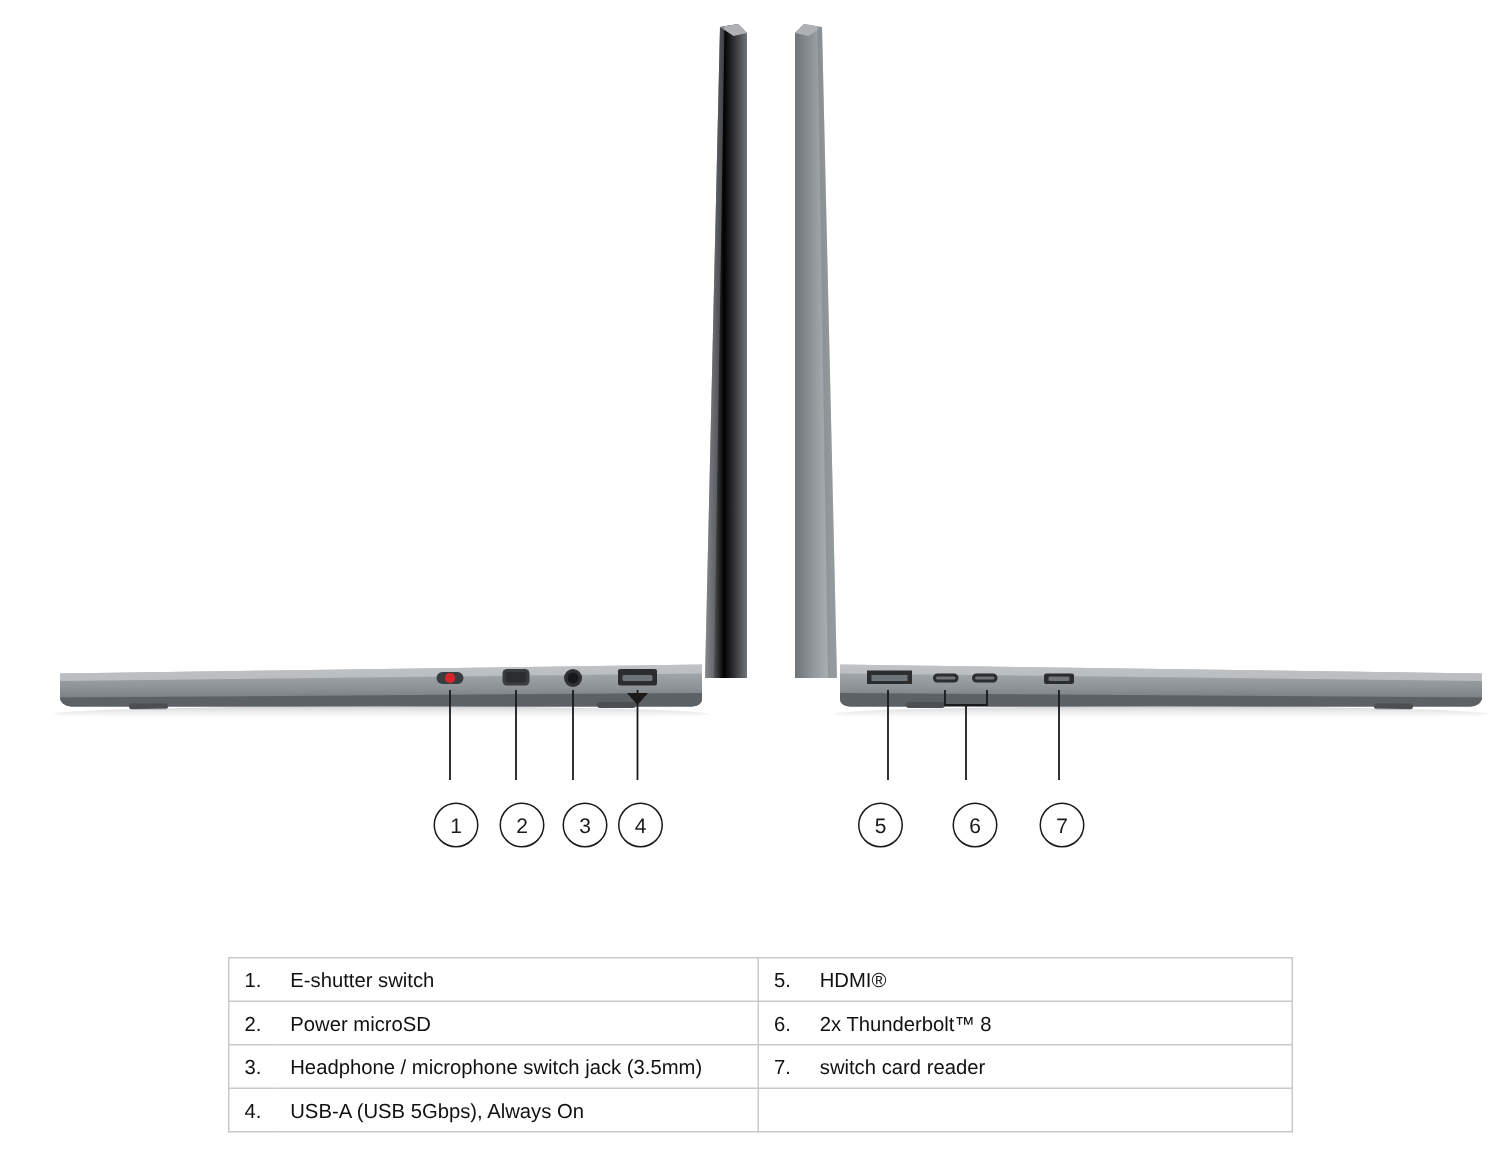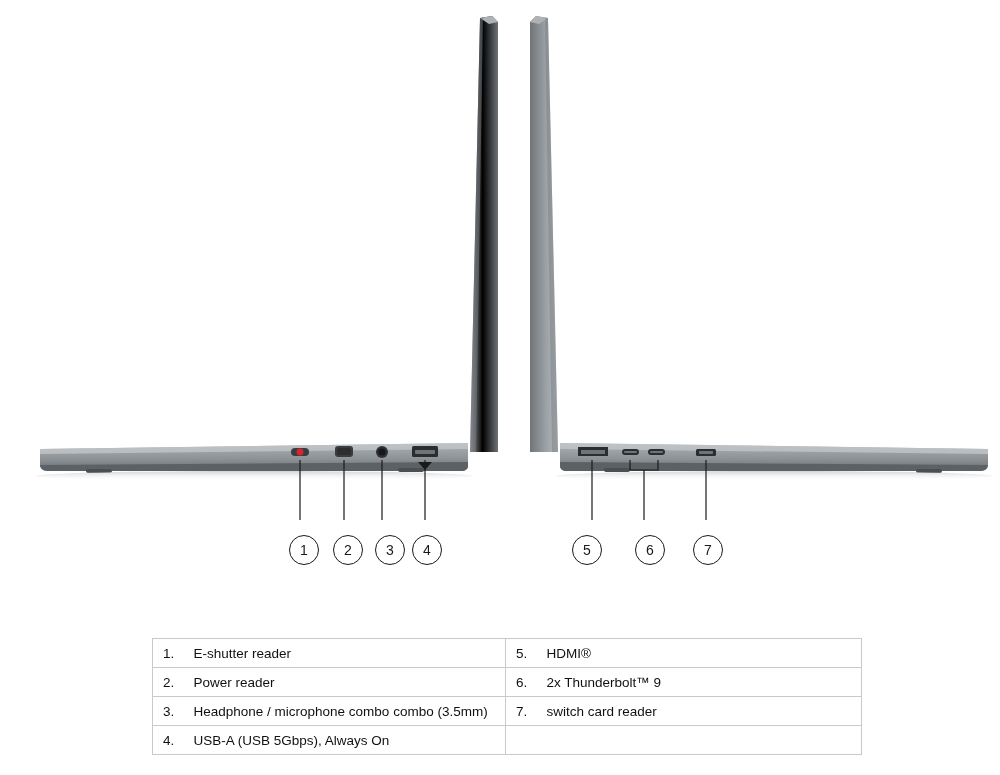--- a/index.html
+++ b/index.html
@@ -227,33 +227,33 @@
   <table id="legend">
     <colgroup>
       <col class="c-num">
         <col class="c-txt1">
         <col class="c-num2">
         <col class="c-txt2">
     </colgroup>
     <tbody>
       <tr>
         <td class="num">1.</td>
-        <td class="txt">E-shutter reader</td>
+        <td class="txt">E-shutter switch</td>
         <td class="num">5.</td>
         <td class="txt">HDMI®</td>
       </tr>
       <tr>
         <td class="num">2.</td>
-        <td class="txt">Power reader</td>
+        <td class="txt">Power microSD</td>
         <td class="num">6.</td>
-        <td class="txt">2x Thunderbolt™ 9</td>
+        <td class="txt">2x Thunderbolt™ 8</td>
       </tr>
       <tr>
         <td class="num">3.</td>
-        <td class="txt">Headphone / microphone combo combo (3.5mm)</td>
+        <td class="txt">Headphone / microphone switch jack (3.5mm)</td>
         <td class="num">7.</td>
         <td class="txt">switch card reader</td>
       </tr>
       <tr>
         <td class="num">4.</td>
         <td class="txt">USB-A (USB 5Gbps), Always On</td>
         <td class="num empty-cell"></td>
         <td class="txt"></td>
       </tr>
     </tbody>

